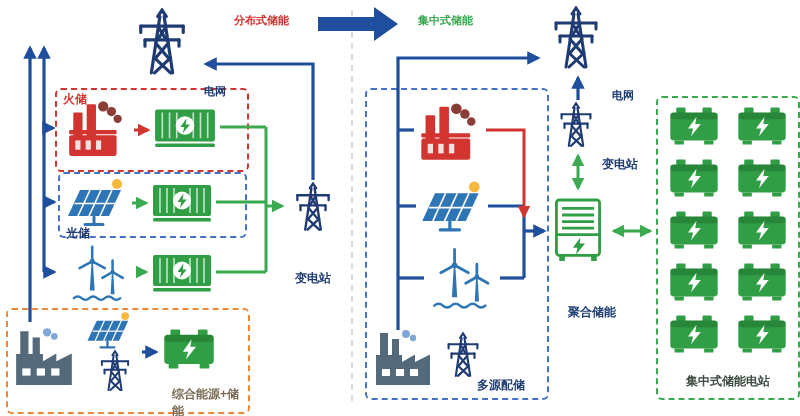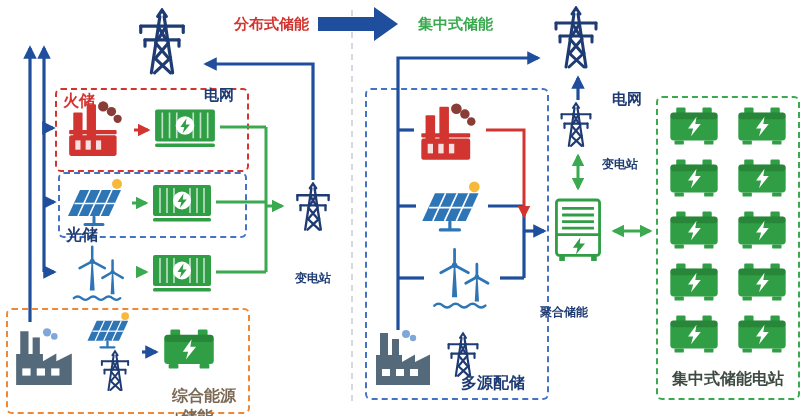--- a/index.html
+++ b/index.html
@@ -12,23 +12,23 @@
   .d-blue{border-color:#4472c4;}
   .d-orange{border-color:#ed8936;}
   .d-green{border-color:#3aa94f;}
   .icon{position:absolute;z-index:3;}
   .lbl{position:absolute;z-index:4;font-size:12px;font-weight:700;white-space:nowrap;line-height:1.15;}
   .t-navy{color:#1f3b73;margin-top:38px;}
   .t-red{color:#d23430;}
   .t-green{color:#3aa94f;}
   .t-brown{color:#7a6a55;margin-left:36px;}
   .t-dark{color:#3d4a42;}
-  .hdr{font-size:15px;}
+  .hdr{font-size:11px;font-family:Liberation Mono, monospace;}
   #wires{position:absolute;left:0;top:0;z-index:2;pointer-events:none;}
-  .boxlbl{position:absolute;font-size:16px;font-weight:700;}
+  .boxlbl{position:absolute;font-size:12px;font-weight:700;}
 </style>
 </head>
 <body>
 
 <div class="canvas">
 
   <svg width="0" height="0" style="position:absolute" aria-hidden="true">
     <defs>
       <symbol id="sym-tower" viewBox="0 0 64 64">
         <g fill="none" stroke="currentColor" stroke-width="3" stroke-linecap="round">
@@ -276,21 +276,21 @@
     </svg>
 
   <svg class="icon" style="left:552px;top:102px;width:48px;height:46px;color:#1f3b73">
       <use href="#sym-tower"></use>
     </svg>
   <span class="lbl t-navy" style="left:602px;top:120px">变电站</span>
 
   <svg class="icon" style="left:548px;top:196px;width:60px;height:68px;color:#2f9e44">
       <use href="#sym-rack"></use>
     </svg>
-  <span class="lbl t-navy" style="left:540px;top:268px;width:76px;text-align:left">聚合储能</span>
+  <span class="lbl t-navy" style="left:540px;top:268px;width:76px;text-align:right">聚合储能</span>
 
   <svg class="icon" style="left:666px;top:104px;width:56px;height:44px;color:#2f9e44">
       <use href="#sym-battery"></use>
     </svg>
   <svg class="icon" style="left:734px;top:104px;width:56px;height:44px;color:#2f9e44">
       <use href="#sym-battery"></use>
     </svg>
   <svg class="icon" style="left:666px;top:156px;width:56px;height:44px;color:#2f9e44">
       <use href="#sym-battery"></use>
     </svg>

